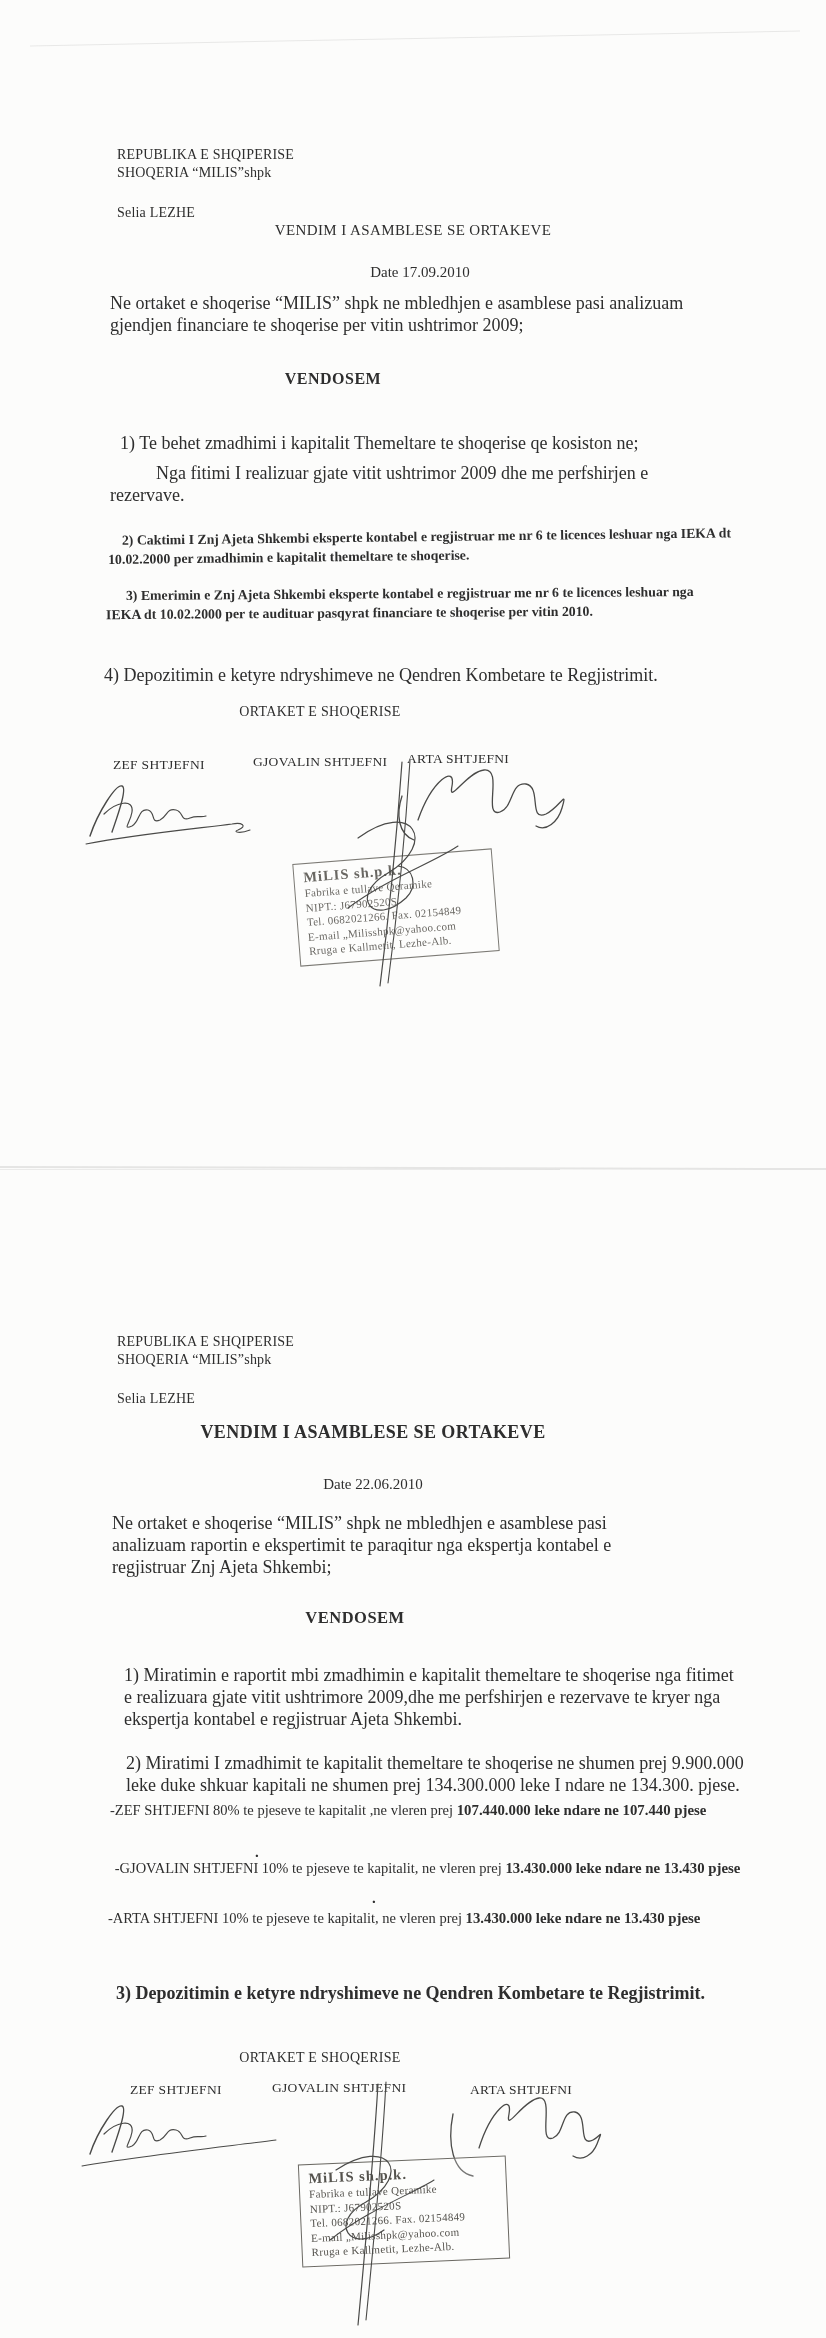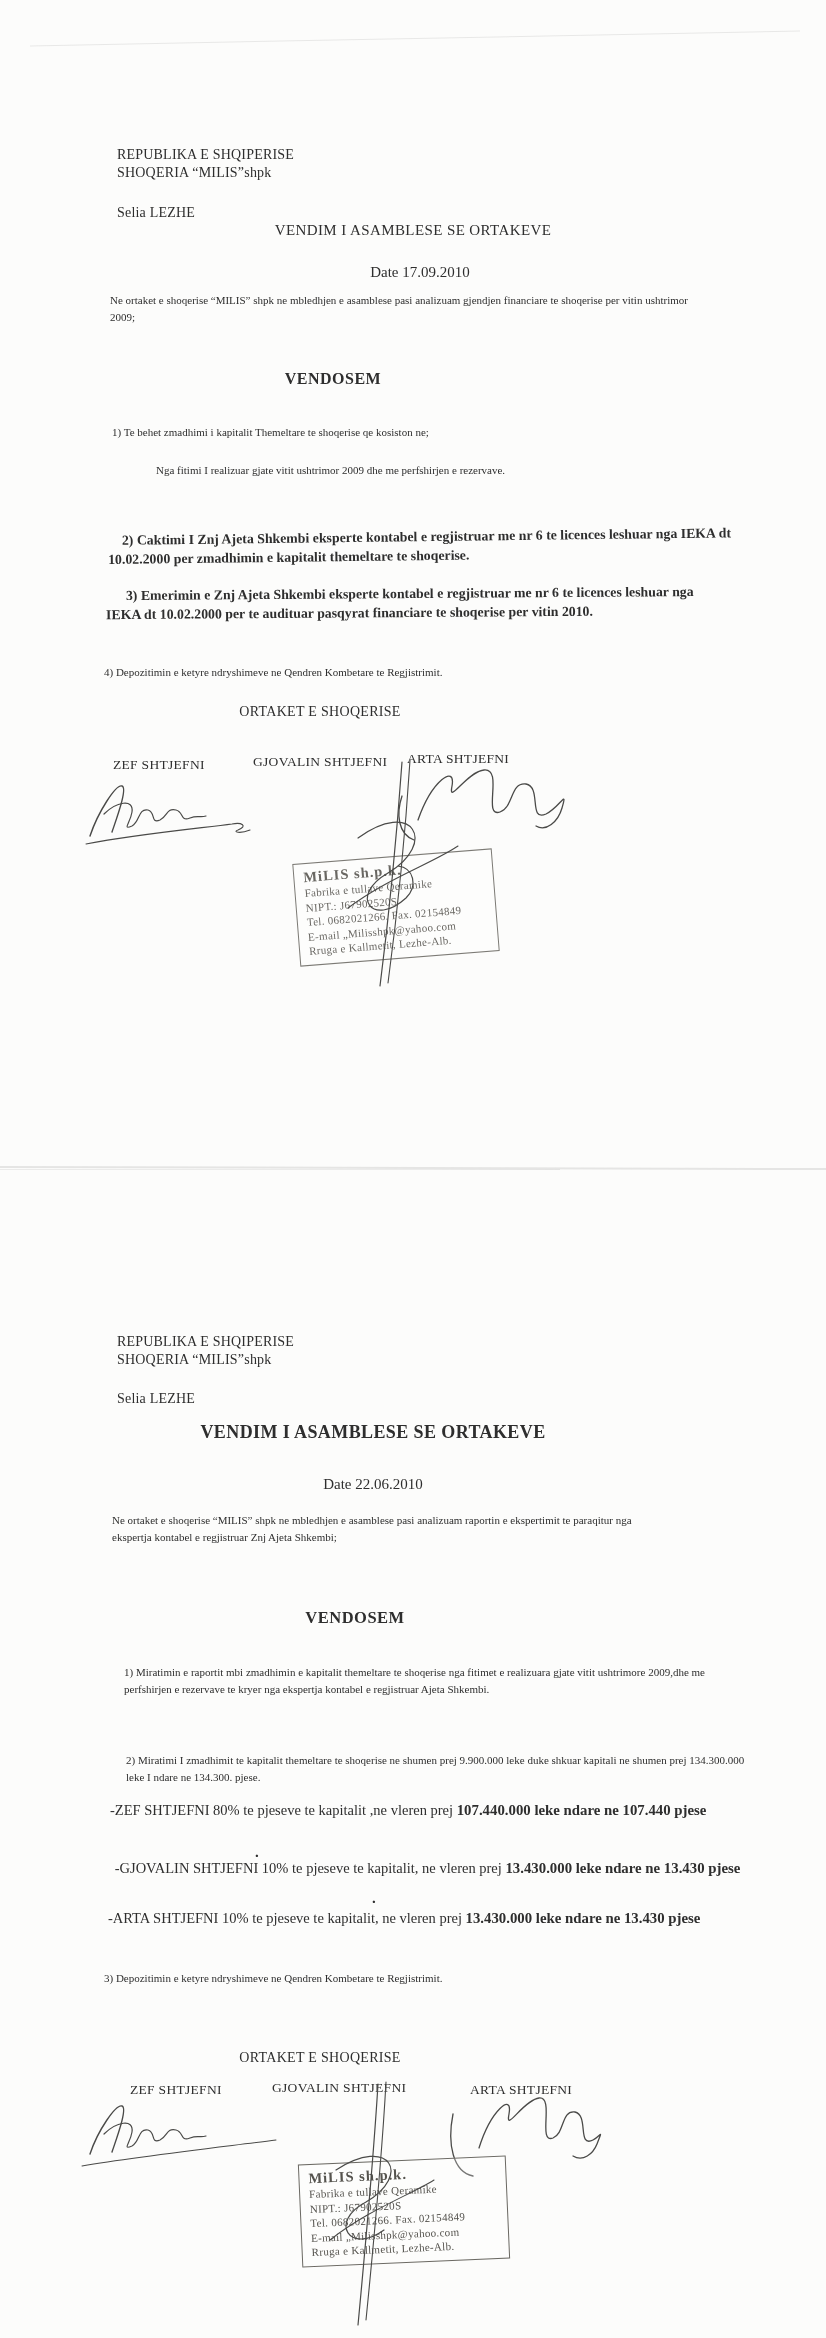--- a/index.html
+++ b/index.html
@@ -11,21 +11,21 @@
     overflow:hidden;
   }
   .page{position:absolute;left:0;width:826px;padding-left:40px;}
   #page1{top:0;height:1168px;}
   #page2{top:1168px;height:1170px;}
   .abs{position:absolute;}
   .hdr{font-size:14px;line-height:18px;letter-spacing:.2px;}
   .title1{font-size:15px;letter-spacing:.4px;}
   .title2{font-size:18px;font-weight:bold;letter-spacing:.4px;}
   .dateline{font-size:15px;}
-  .body-text{font-size:11px;line-height:17px;}
+  .body-text{font-size:18px;line-height:22px;}
   .bold-item{font-size:13.8px;font-weight:bold;line-height:19px;}
   .center{text-align:center;}
   .share{font-size:14.5px;line-height:20px;}
   .share b{font-size:14.8px;}
   .partners-heading{font-size:14px;letter-spacing:.3px;}
   .pname{font-size:13.5px;letter-spacing:.3px;white-space:nowrap;}
   .stamp{
     border:1.6px solid #6b6963;
     background:rgba(255,255,255,.25);
     color:#55534e;
@@ -58,21 +58,21 @@
   <div class="abs hdr" style="left:117px;top:204px;">Selia LEZHE</div>
 
   <div class="abs title1 center" style="left:0;right:40px;top:222px;">VENDIM I ASAMBLESE SE ORTAKEVE</div>
 
   <div class="abs dateline center" style="left:0;right:26px;top:264px;">Date 17.09.2010</div>
 
   <p class="abs body-text" style="left:110px;top:292px;width:580px;margin:0;">Ne ortaket e shoqerise “MILIS” shpk ne mbledhjen e asamblese pasi analizuam gjendjen financiare  te shoqerise per vitin ushtrimor 2009;</p>
 
   <div class="abs center" style="left:0;width:666px;top:370px;font-size:16px;font-weight:bold;letter-spacing:.5px;">VENDOSEM</div>
 
-  <p class="abs body-text" style="left:104px;top:416px;width:660px;margin:8px;">1) Te behet zmadhimi i kapitalit Themeltare te shoqerise qe kosiston ne;</p>
+  <p class="abs body-text" style="left:104px;top:416px;width:660px;margin:16px;">1) Te behet zmadhimi i kapitalit Themeltare te shoqerise qe kosiston ne;</p>
 
   <p class="abs body-text" style="left:110px;top:462px;width:610px;margin:0;text-indent:46px;">Nga fitimi I realizuar gjate vitit ushtrimor 2009 dhe me perfshirjen e rezervave.</p>
 
   <p class="abs bold-item" style="left:108px;top:527px;width:650px;margin:0;text-indent:14px;transform:rotate(-.7deg);">2) Caktimi I Znj Ajeta Shkembi eksperte kontabel e regjistruar me nr 6 te licences leshuar nga IEKA dt 10.02.2000  per zmadhimin e kapitalit themeltare te shoqerise.</p>
 
   <p class="abs bold-item" style="left:106px;top:584px;width:620px;margin:0;text-indent:20px;transform:rotate(-.4deg);">3) Emerimin e Znj Ajeta Shkembi eksperte kontabel e regjistruar me nr 6 te licences leshuar nga IEKA dt 10.02.2000  per te audituar pasqyrat financiare te shoqerise per vitin 2010.</p>
 
   <p class="abs body-text" style="left:104px;top:664px;width:680px;margin:0;">4) Depozitimin e ketyre ndryshimeve ne Qendren Kombetare te Regjistrimit.</p>
 
   <div class="abs partners-heading center" style="left:0;width:640px;top:704px;">ORTAKET E SHOQERISE</div>
@@ -134,21 +134,21 @@
   <p class="abs share" style="left:110px;top:632px;width:640px;margin:0;"><span>-ZEF SHTJEFNI   80% te pjeseve te kapitalit ,ne vleren prej </span><b>107.440.000 leke  ndare ne 107.440  pjese</b></p>
 
   <div class="abs dot" style="left:255px;top:676px;">.</div>
 
   <p class="abs share" style="left:110px;top:690px;width:635px;margin:0;text-align:center;"><span>-GJOVALIN SHTJEFNI 10% te pjeseve te kapitalit, ne vleren prej  </span><b>13.430.000 leke ndare ne 13.430  pjese</b></p>
 
   <div class="abs dot" style="left:372px;top:722px;">.</div>
 
   <p class="abs share" style="left:108px;top:740px;width:640px;margin:0;"><span> -ARTA SHTJEFNI 10% te pjeseve te kapitalit, ne vleren prej  </span><b>13.430.000 leke ndare ne 13.430 pjese</b></p>
 
-  <p class="abs body-text" style="left:104px;top:802px;width:690px;margin:0;">3) Depozitimin e ketyre ndryshimeve ne Qendren Kombetare te Regjistrimit.</p>
+  <p class="abs body-text" style="left:104px;top:802px;width:690px;margin:12px;font-weight:bold;">3) Depozitimin e ketyre ndryshimeve ne Qendren Kombetare te Regjistrimit.</p>
 
   <div class="abs partners-heading center" style="left:0;width:640px;top:882px;">ORTAKET E SHOQERISE</div>
 
   <div class="abs pname" style="left:130px;top:914px;">ZEF SHTJEFNI</div>
   <div class="abs pname" style="left:272px;top:912px;">GJOVALIN SHTJEFNI</div>
   <div class="abs pname" style="left:470px;top:914px;">ARTA SHTJEFNI</div>
 
   <svg class="sig abs" style="left:80px;top:928px;" width="200" height="80" viewBox="0 0 200 80">
     <path d="M10,58 C18,34 36,8 42,10 C48,12 36,44 32,56" stroke-width="1.4"></path>
     <path d="M24,38 C36,26 54,22 52,36 C50,48 42,54 52,50 C60,46 58,32 68,34 C76,36 70,48 80,44 C88,40 86,32 96,34 C104,36 100,46 110,42 C118,39 120,42 126,40" stroke-width="1.2"></path>

